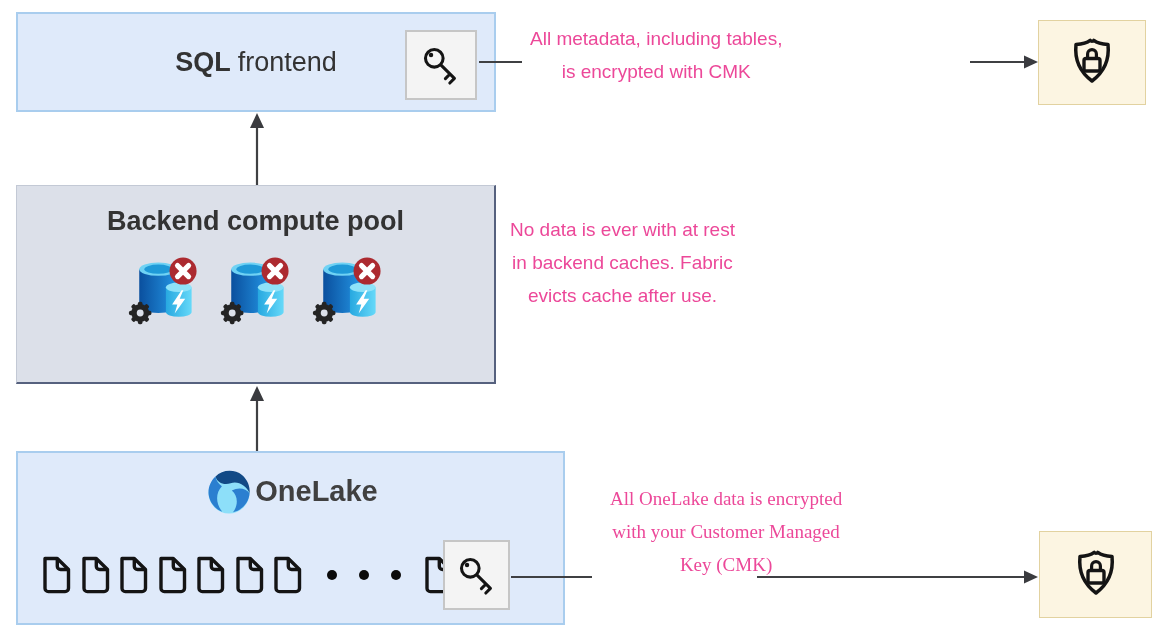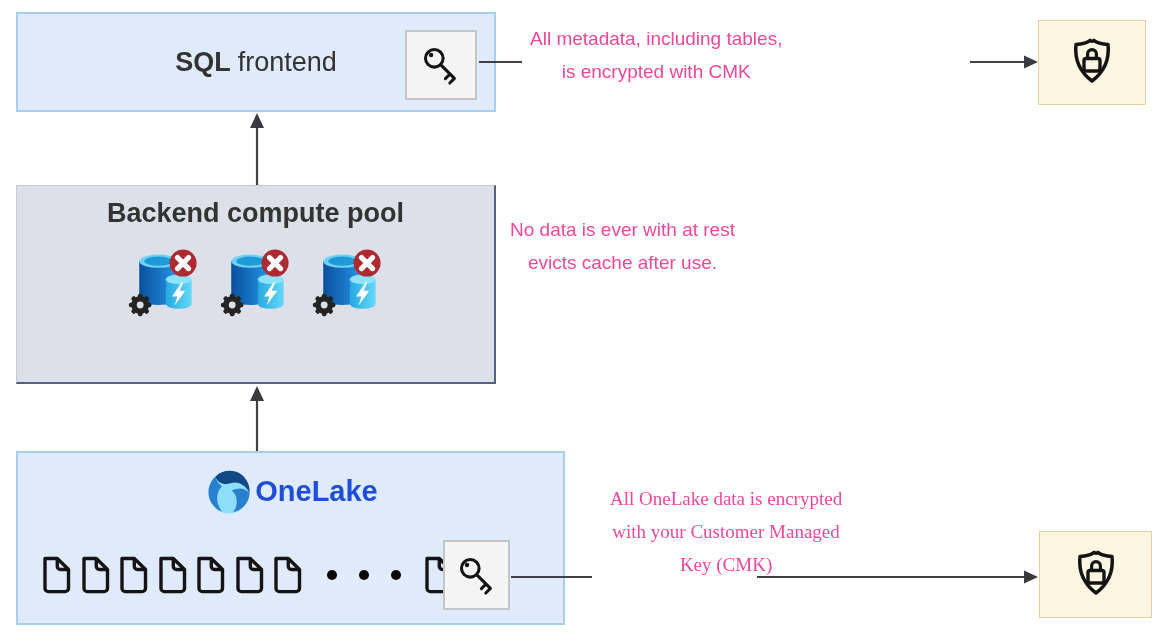--- a/index.html
+++ b/index.html
@@ -20,36 +20,36 @@
     border-right:2px solid #56617e;border-bottom:2px solid #56617e;
   }
   .box-onelake{
     left:16px;top:451px;width:549px;height:174px;
     background:#dfeafa;border:2px solid #a9cdee;
   }
   .title{font-size:27px;color:#333;letter-spacing:0;}
   .title .bold{font-weight:700;}
   .title .reg{font-weight:400;margin-left:7px;}
   .backend-title{
-    margin-top:12px;text-align:center;font-size:27px;font-weight:700;color:#333;
+    margin-top:20px;text-align:center;font-size:27px;font-weight:700;color:#333;
   }
   .cache-row{display:flex;justify-content:center;gap:12px;margin-top:14px;}
   .cache-row svg{width:80px;height:84px;}
   .key-btn{
     position:absolute;box-sizing:border-box;background:#f4f4f4;border:2px solid #c6c6c6;
     display:flex;align-items:center;justify-content:center;
   }
   .key-sql{right:17px;top:16px;width:72px;height:70px;}
   .key-onelake{left:425px;top:87px;width:67px;height:70px;}
   .key-btn svg{width:46px;height:46px;}
   .onelake-header{
     display:flex;align-items:center;justify-content:center;margin-top:12px;
   }
   .onelake-header svg{width:52px;height:52px;}
-  .onelake-label{font-size:29px;font-weight:700;color:#1d4ed8;}
+  .onelake-label{font-size:29px;font-weight:700;color:#404040;}
   .docs-row{
     position:absolute;left:20px;top:102px;display:flex;align-items:center;
   }
   .docs-row .doc{width:34px;height:40px;margin-right:4.5px;}
   .dots{display:flex;align-items:center;margin:0 8px;}
   .dot{width:10px;height:10px;border-radius:50%;background:#0b0b0b;margin:0 11px;}
   .annotation{
     position:absolute;font-size:19px;line-height:33px;color:#ec4899;white-space:nowrap;text-align:center;
   }
   .ann-metadata{left:530px;top:22px;}
@@ -198,20 +198,21 @@
         </svg>
     </div>
   </div>
 
   <div class="annotation ann-metadata">
     <div>All metadata, including tables,</div>
     <div>is encrypted with CMK</div>
   </div>
   <div class="annotation ann-cache">
     <div>No data is ever with at rest</div>
+    <div>in backend caches. Fabric</div>
     <div>evicts cache after use.</div>
   </div>
   <div class="annotation ann-onelake">
     <div>All OneLake data is encrypted</div>
     <div>with your Customer Managed</div>
     <div>Key (CMK)</div>
   </div>
 
   <div class="shield-box shield-top">
     <svg>

